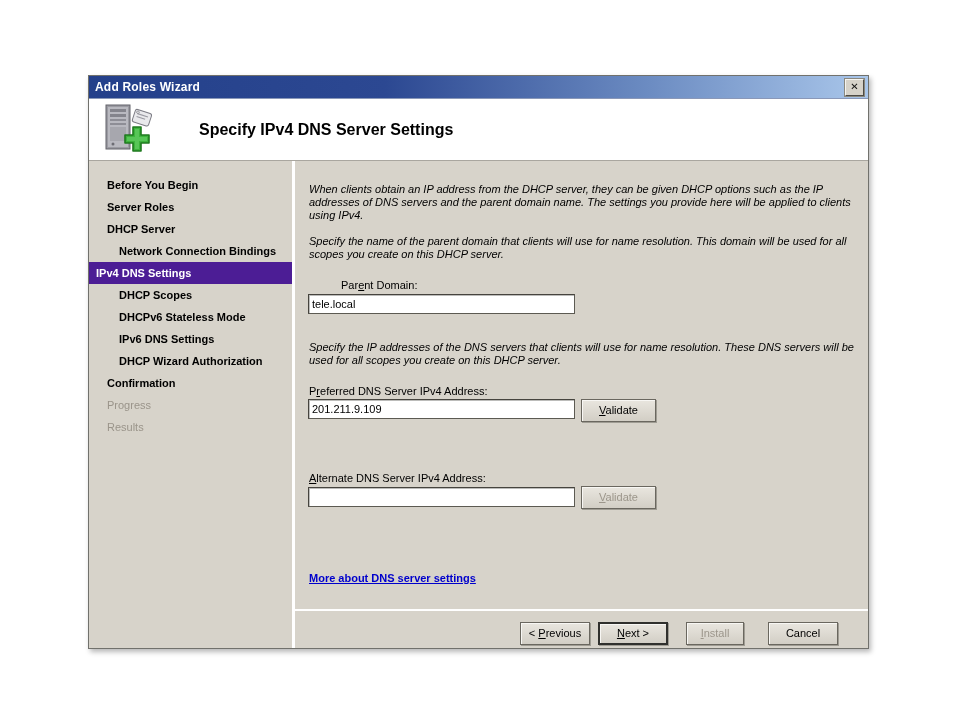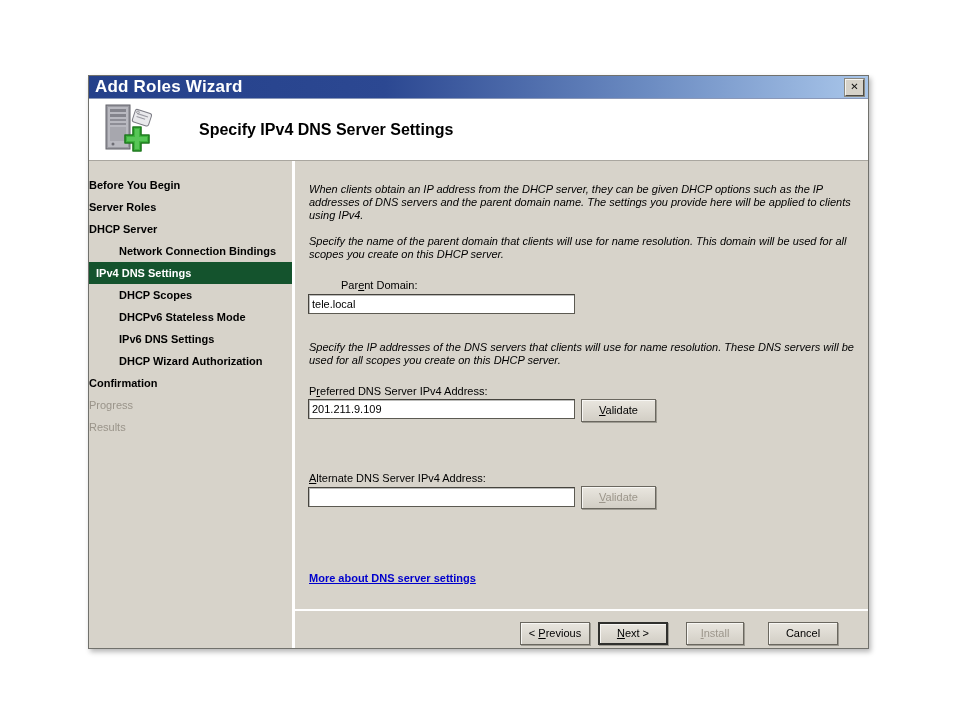--- a/index.html
+++ b/index.html
@@ -14,21 +14,21 @@
     box-shadow:2px 3px 5px rgba(0,0,0,0.28);
     display:flex;flex-direction:column;
   }
   
   .titlebar{
     height:22px;flex:0 0 22px;
     background:linear-gradient(90deg,#24408a 0%,#2c4892 38%,#6c8cc2 72%,#a9c6ea 100%);
     display:flex;align-items:center;padding:0 4px 0 6px;
     border-bottom:1px solid #8a98b8;
   }
-  .titlebar-text{color:#ffffff;font-size:17px;font-weight:bold;letter-spacing:0.2px;}
+  .titlebar-text{color:#ffffff;font-size:12px;font-weight:bold;letter-spacing:0.2px;}
   .close-btn{
     margin-left:auto;width:17px;height:15px;background:#d6d2c9;
     border:1px solid;border-color:#f5f4f0 #4e4b45 #4e4b45 #f5f4f0;
     box-shadow:0 0 0 1px #8a887f;
     display:flex;align-items:center;justify-content:center;
     font-size:10px;font-weight:bold;color:#111;cursor:default;line-height:1;
   }
   
   .header{
     height:61px;flex:0 0 61px;background:#ffffff;border-bottom:1px solid #a9a69f;
@@ -37,24 +37,24 @@
   .header-icon{width:58px;height:54px;margin-left:12px;flex:0 0 58px;}
   .header-title{margin-left:40px;font-size:16px;font-weight:bold;color:#000;}
   
   .main{flex:1;display:flex;min-height:0;}
   .sidebar{
     width:206px;flex:0 0 206px;border-right:3px solid #ffffff;
     padding-top:13px;box-sizing:border-box;
   }
   .s-item{
     height:22px;line-height:22px;font-size:11px;font-weight:bold;color:#000;
-    padding-left:0;white-space:nowrap;cursor:default;
+    padding-left:18px;white-space:nowrap;cursor:default;
   }
   .s-item.l2{padding-left:30px;}
-  .s-item.selected{background:#14532d;color:#ffffff;padding-left:7px;}
+  .s-item.selected{background:#4c1d95;color:#ffffff;padding-left:7px;}
   .s-item.disabled{color:#9a948a;font-weight:normal;}
   
   .rightpanel{flex:1;position:relative;font-size:11px;color:#000;}
   .para{position:absolute;left:14px;width:552px;line-height:13px;font-style:italic;}
   .p1{top:22px;}
   .p2{top:74px;}
   .p3{top:180px;}
   .fieldlabel{position:absolute;left:14px;font-size:11px;}
   .lab-parent{top:118px;padding-left:32px;}
   .lab-preferred{top:224px;}

